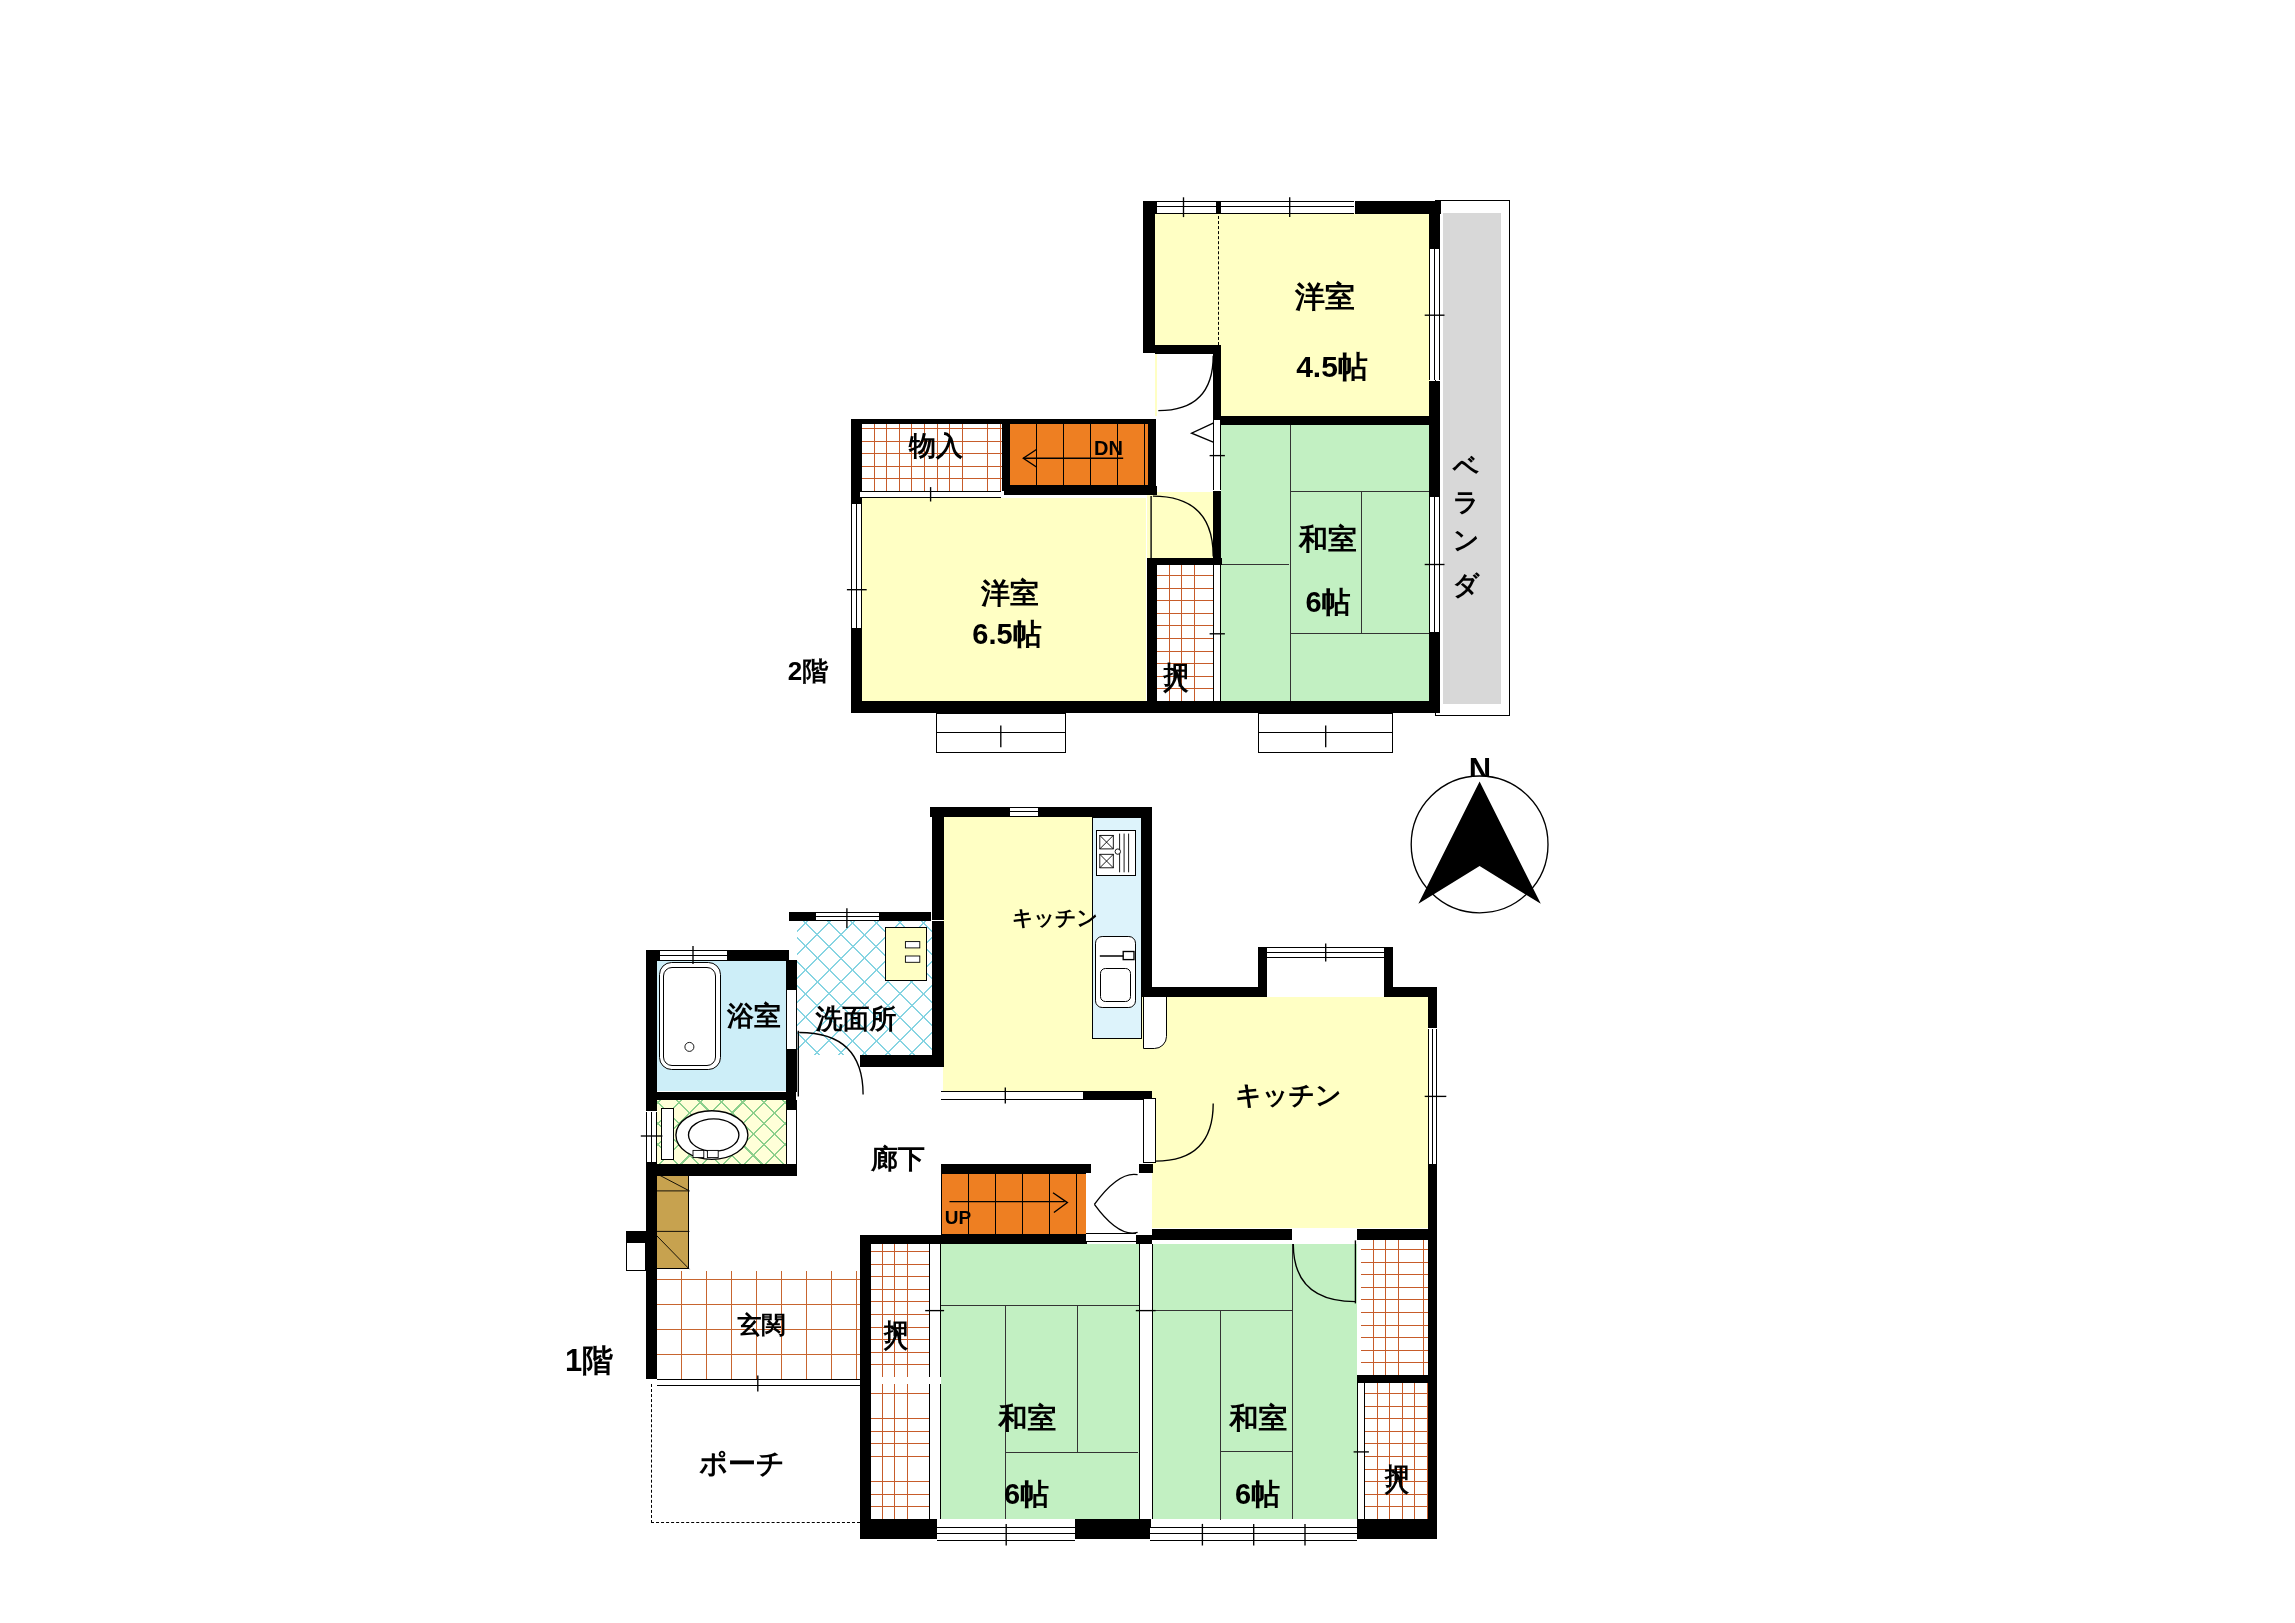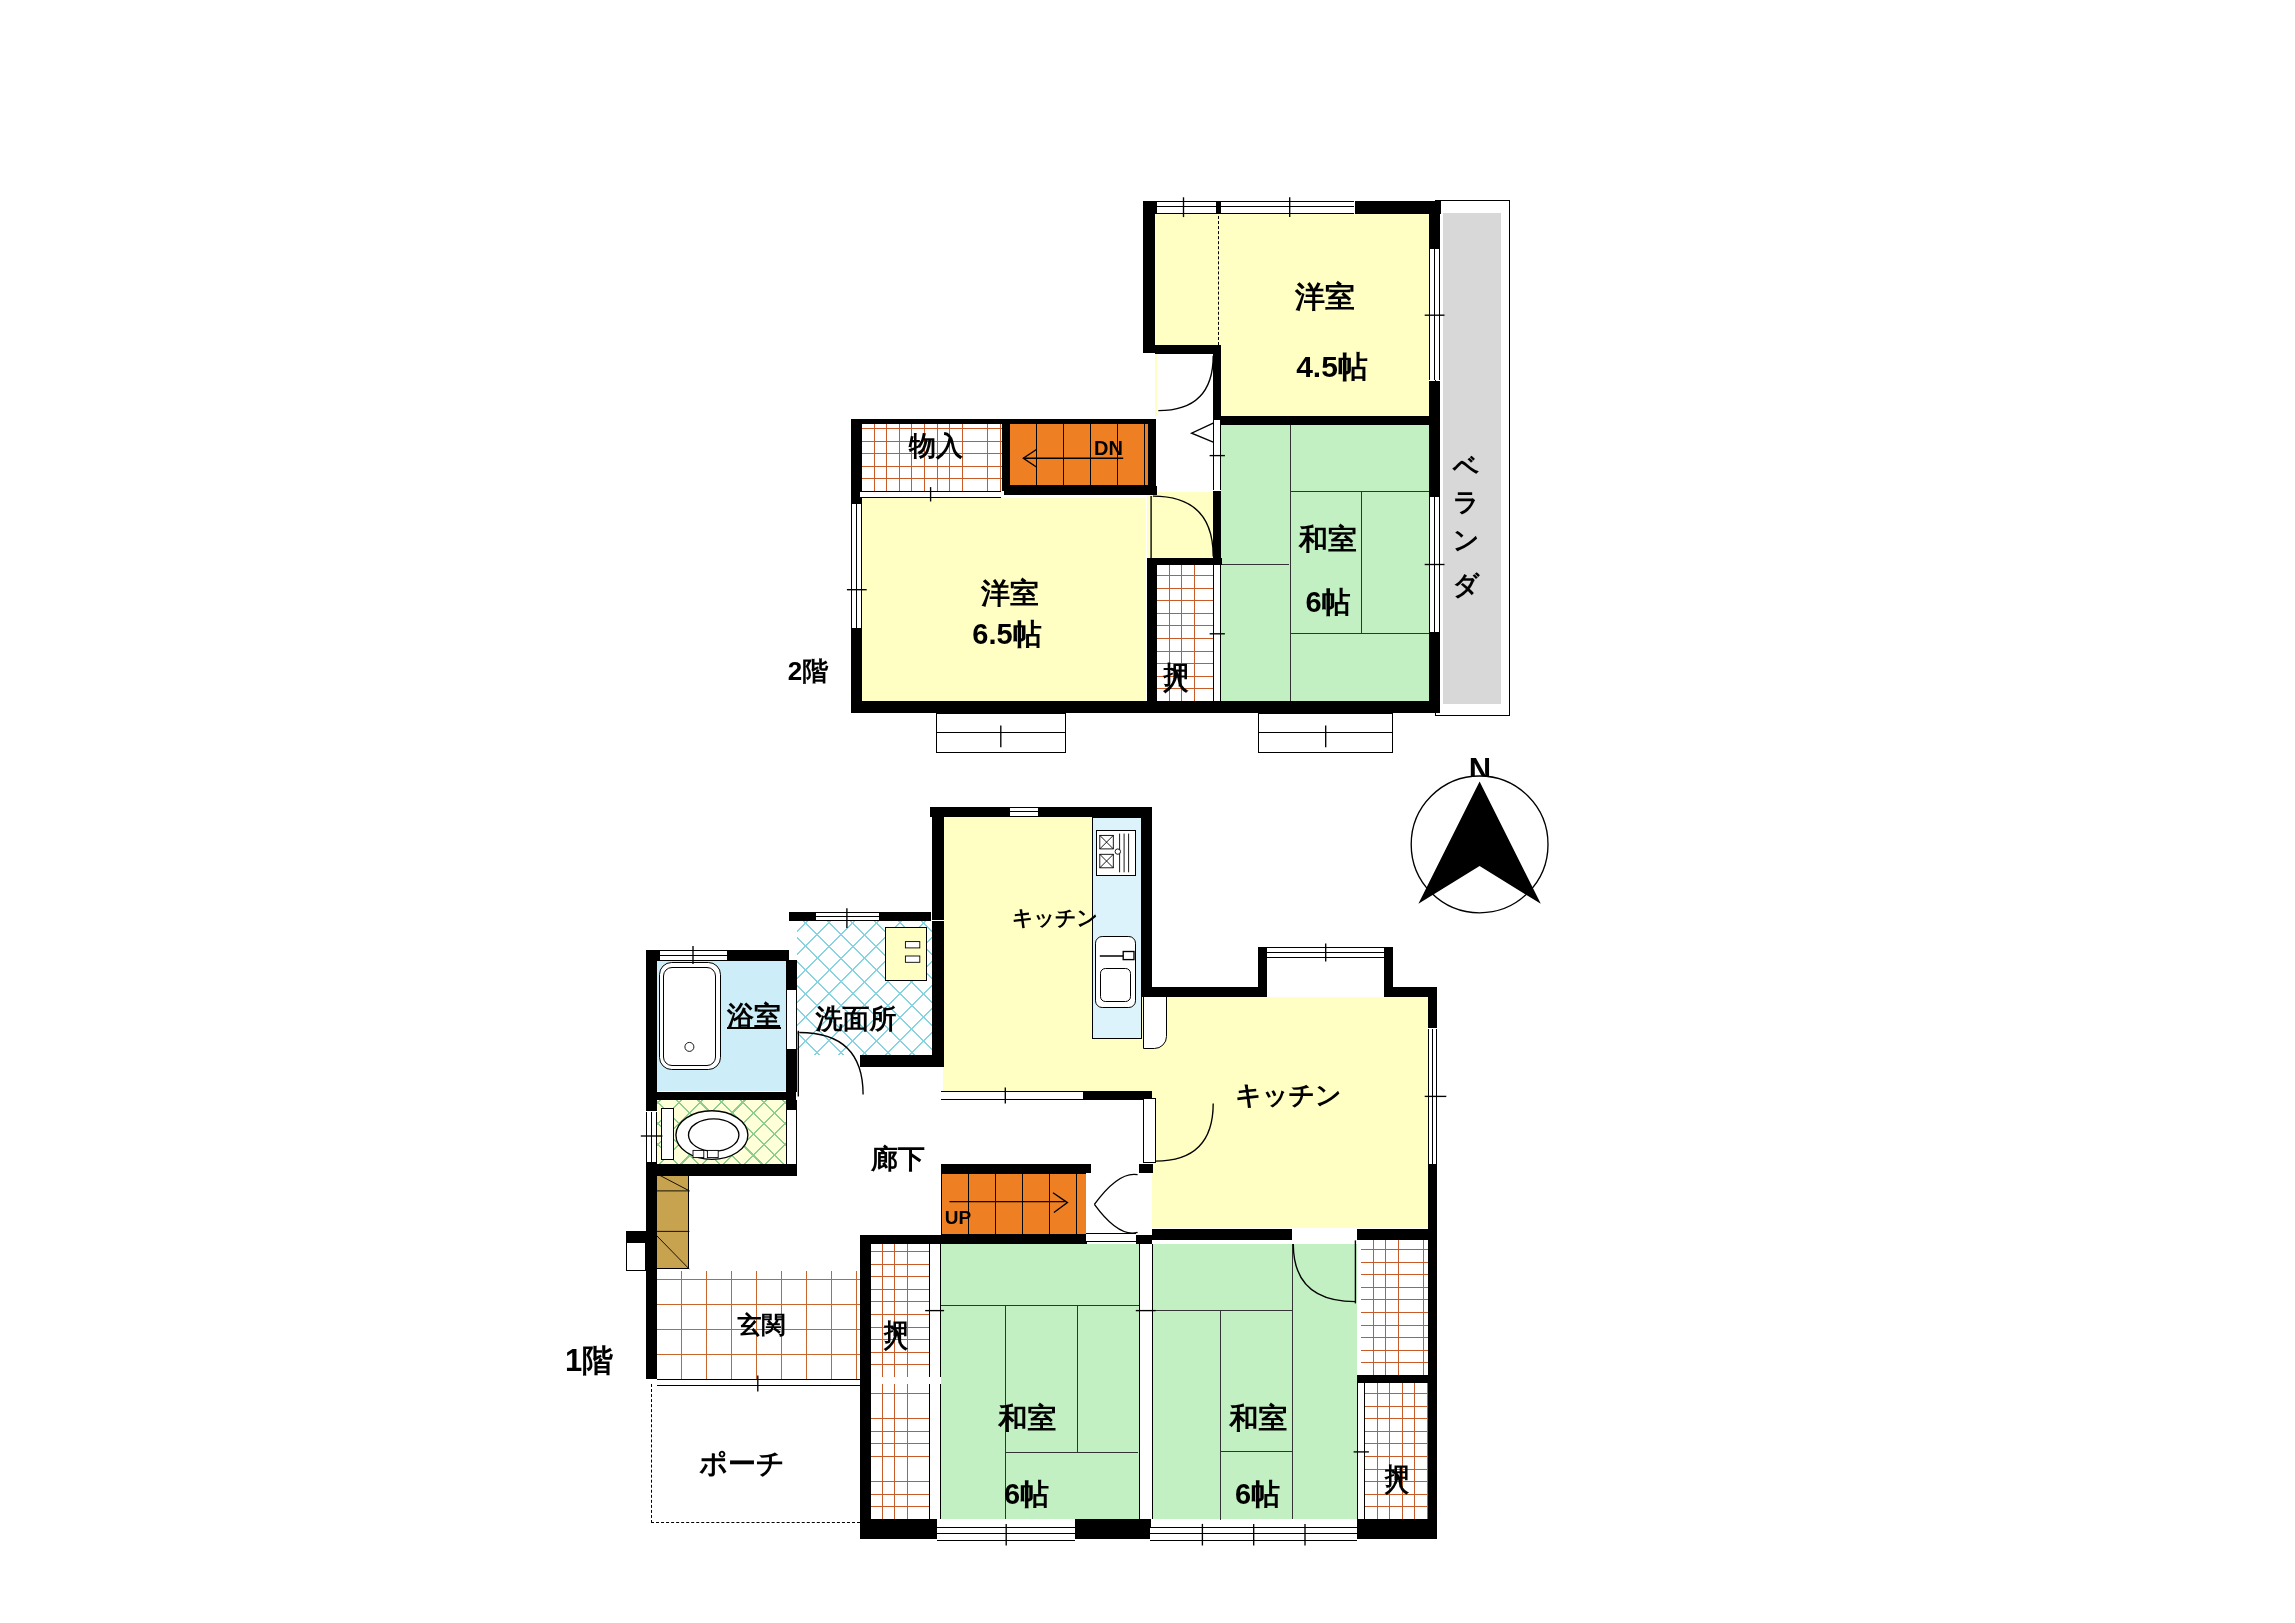--- a/index.html
+++ b/index.html
@@ -200,21 +200,21 @@
   <div class="thin" style="left:663px;top:967px;width:53px;height:99px;border-width:0.9px;border-radius:9px;"></div>
   <div class="room" style="left:885px;top:927px;width:42px;height:54px;background:#ffffc4;border:1.4px solid #000;box-sizing:border-box;"></div>
   <div class="thin" style="left:661px;top:1108px;width:12.6px;height:52px;border-width:1.4px;"></div>
   <div class="thin" style="left:1095px;top:936px;width:41px;height:72px;border-width:1.4px;border-radius:7.2px;"></div>
   <div class="thin" style="left:1100px;top:968px;width:31px;height:34px;border-width:0.9px;border-radius:5.4px;"></div>
   <div class="thin" style="left:1096px;top:830px;width:40px;height:46px;border-width:1.4px;"></div>
 
   <div class="lbl" style="left:544px;top:1343px;width:90px;height:36px;font-size:31px;">1階</div>
   <div class="lbl" style="left:977px;top:900px;width:108px;height:36px;font-size:21px;margin-left:24px;">キッチン</div>
   <div class="lbl" style="left:1221px;top:1077px;width:135px;height:36px;font-size:26px;">キッチン</div>
-  <div class="lbl" style="left:725px;top:998px;width:58px;height:36px;font-size:27px;text-decoration:underline;">浴室</div>
+  <div class="lbl" style="left:725px;top:998px;width:58px;height:36px;font-size:27px;">浴室</div>
   <div class="lbl" style="left:810px;top:1001px;width:92px;height:36px;font-size:27px;">洗面所</div>
   <div class="lbl" style="left:869px;top:1141px;width:58px;height:36px;font-size:27px;">廊下</div>
   <div class="lbl" style="left:731px;top:1307px;width:61px;height:36px;font-size:24px;">玄関</div>
   <div class="lbl" style="left:697px;top:1446px;width:90px;height:36px;font-size:28px;">ポーチ</div>
   <div class="lbl vlbl" style="left:878px;top:1265px;width:36px;height:81px;font-size:24px;">押入</div>
   <div class="lbl vlbl" style="left:1379px;top:1409px;width:36px;height:81px;font-size:24px;">押入</div>
   <div class="lbl" style="left:995px;top:1401px;width:65px;height:36px;font-size:29px;">和室</div>
   <div class="lbl" style="left:995px;top:1477px;width:63px;height:36px;font-size:29px;">6帖</div>
   <div class="lbl" style="left:1226px;top:1401px;width:65px;height:36px;font-size:29px;">和室</div>
   <div class="lbl" style="left:1226px;top:1477px;width:63px;height:36px;font-size:29px;">6帖</div>

